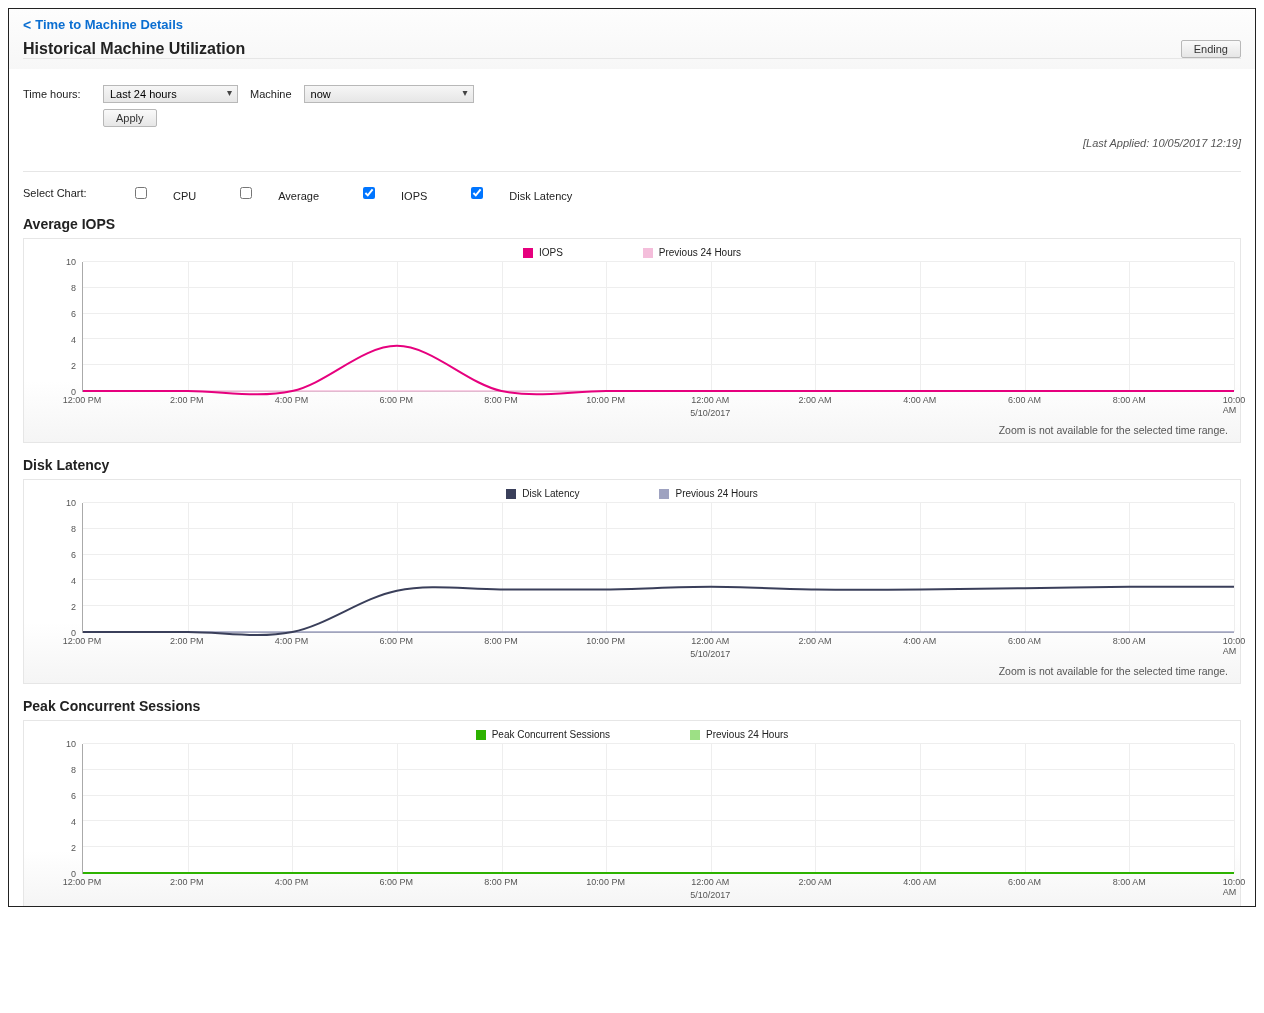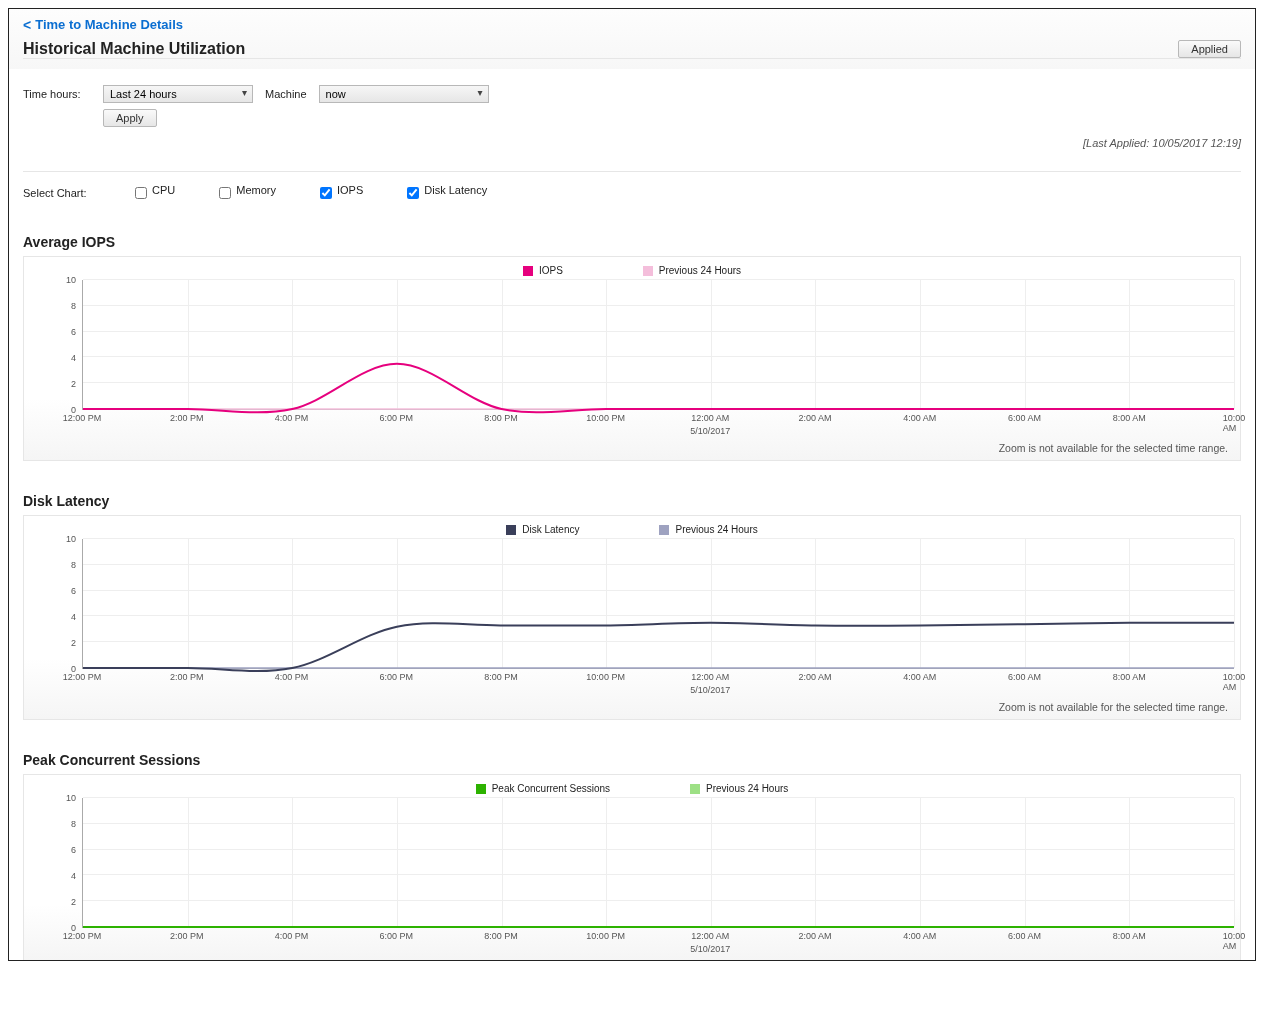--- a/index.html
+++ b/index.html
@@ -89,24 +89,24 @@
   }
   .applied {
     font-style: italic;
     font-size: 11px;
     color: #555;
     text-align: right;
   }
   .last-applied-row { display:flex; justify-content:flex-end; margin-top:10px;align-items:center; }
   hr.sep { border: none; border-top: 1px solid #e6e6e6; margin: 22px 0 12px 0; }
   .chk-row { display:flex; align-items:center; gap:40px; }
-  .chk-row .item { display:flex; align-items:flex-start; gap:2px; font-size:11px; }
+  .chk-row .item { display:flex; align-items:flex-end; gap:23px; font-size:11px; }
   .chk-row input[type=checkbox] { width:12px; height:12px; }
 
-  .chart-section { margin-top: 32px; }
+  .chart-section { margin-top: 14px; }
   .chart-title { font-size: 14px; font-weight: 700; margin: 0 0 6px 0; }
   .chart-panel {
     background: linear-gradient(#fff 0, #fff 70%, #f5f5f5 100%);
     border: 1px solid #e6e6e6;
     padding: 6px 6px 4px 6px;
   }
   .legend { display:flex; justify-content:center; gap:80px; font-size:10px; padding:2px 0 4px 0; }
   .legend .sw { width:10px; height:10px; display:inline-block; margin-right:6px; vertical-align:middle; }
   .legend .item { display:flex; align-items:center; }
   .plot-wrap { display:flex; }
@@ -136,28 +136,28 @@
 
 <div class="frame">
 
   <a class="back-link">
     <span class="chev">&lt;</span>
     <span>Time to Machine Details</span>
   </a>
 
   <div class="title-row">
     <h1 class="page-title">Historical Machine Utilization</h1>
-    <button class="btn">Applied</button>
+    <button class="btn">Ending</button>
   </div>
 
   <div class="controls-area">
     <div class="row">
       <span class="label">Time hours:</span>
       <span class="sel-wrap">
-        <select class="sel" style="width:150px">
+        <select class="sel" style="width:135px">
           <option>Last 24 hours</option>
         </select>
       </span>
       <span style="font-size:11px;">Machine</span>
       <span class="sel-wrap">
         <select class="sel" style="width:170px">
           <option>now</option>
         </select>
       </span>
     </div>
@@ -173,21 +173,21 @@
   <hr class="sep">
 
   <div class="chk-row">
     <span class="label">Select Chart:</span>
     <label class="item">
       <input type="checkbox" style="">
       <span>CPU</span>
     </label>
     <label class="item">
       <input type="checkbox" style="">
-      <span>Memory</span>
+      <span>Average</span>
     </label>
     <label class="item">
       <input type="checkbox" checked="" style="">
       <span>IOPS</span>
     </label>
     <label class="item">
       <input type="checkbox" checked="" style="">
       <span>Disk Latency</span>
     </label>
   </div>

